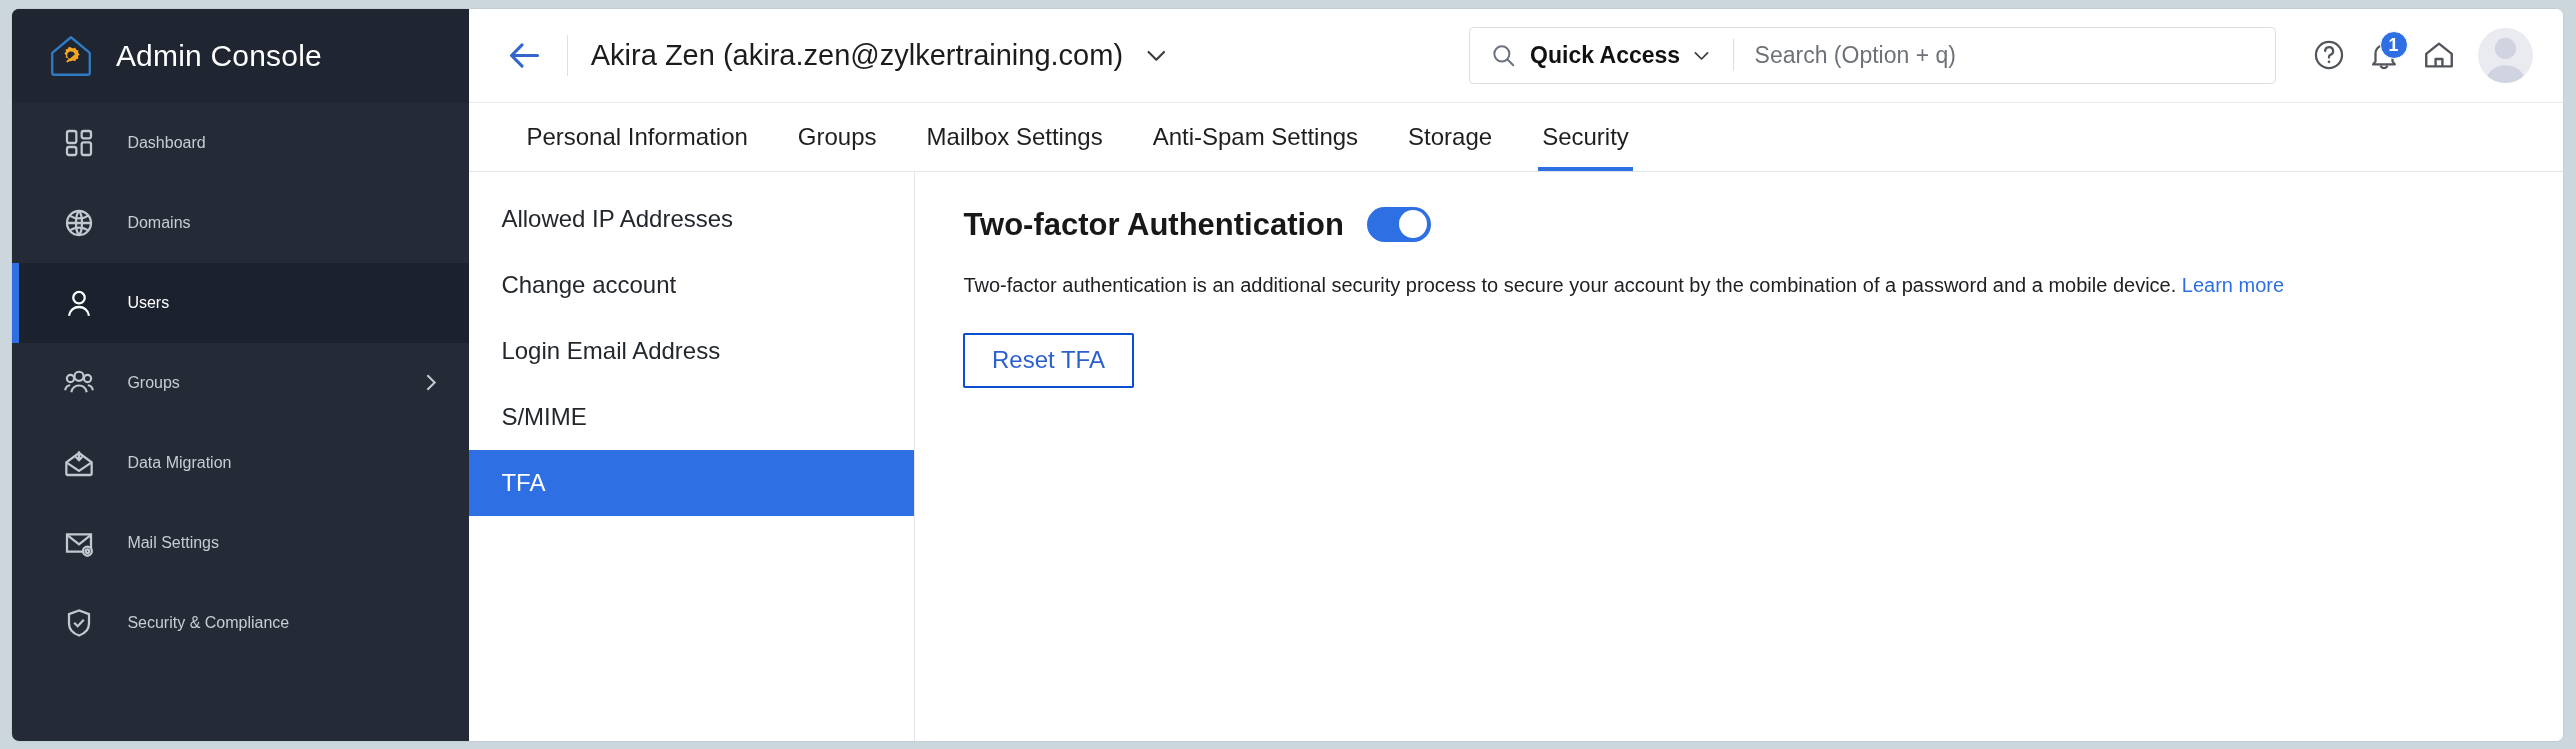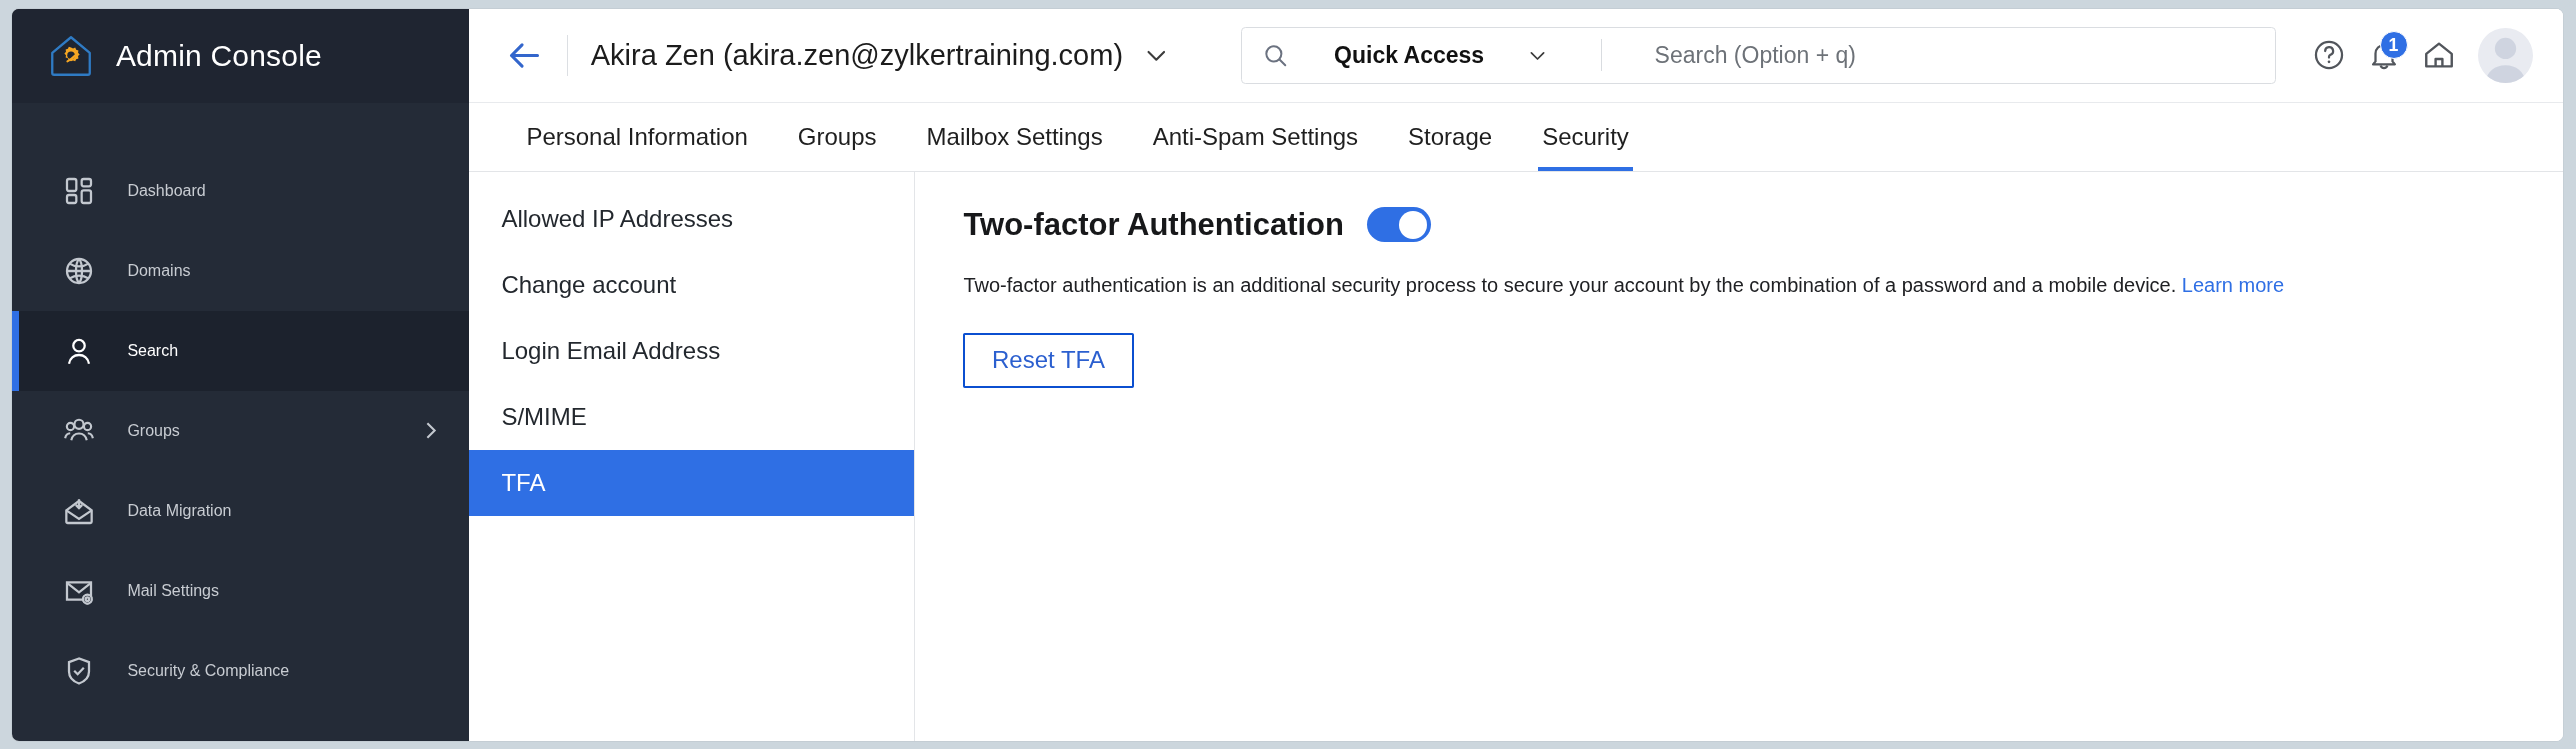--- a/index.html
+++ b/index.html
@@ -23,21 +23,20 @@
   }
 
   
   #sidebar {
     width: 457px;
     flex: 0 0 457px;
     background: #242b37;
     display: flex;
     flex-direction: column;
     height: 100%;
-    gap: 48px;
   }
   .brand {
     height: 94px;
     flex: 0 0 94px;
     display: flex;
     align-items: center;
     padding-left: 34px;
     background: #1f2531;
   }
   .brand-logo { width: 50px; height: 50px; flex: 0 0 50px; }
@@ -108,26 +107,25 @@
     width: 0.9px; height: 41px; background: #dcdfe3; margin: 0 23px 0 19.5px;
   }
   .user-title {
     font-size: 29px; color: #1c1c1c; font-weight: 400; white-space: nowrap;
   }
   .user-caret { margin-left: 19.5px; color: #3c3c3c; display: flex; align-items: center; cursor: pointer; }
 
   .topbar-spacer { flex: 1 1 auto; }
 
   .searchbox {
-    width: 1035px; height: 57px;
+    width: 807px; height: 57px;
     border: 0.9px solid #dadde1; border-radius: 4.4px;
     display: flex; align-items: center;
     padding: 0 19.5px;
     background: #fff;
-    gap: 32px;
   }
   .search-icon { color: #6b7280; display: flex; align-items: center; flex: 0 0 auto; }
   .quick-access {
     margin-left: 14px; font-size: 23px; color: #111; font-weight: 700; white-space: nowrap;
     cursor: pointer;
   }
   .qa-caret { margin-left: 10.6px; color: #3c3c3c; display: flex; align-items: center; cursor: pointer; }
   .search-divider { width: 0.9px; height: 32px; background: #d9dce0; margin: 0 21px; }
   .search-input {
     border: 0; outline: 0; font-family: inherit; font-size: 23px; color: #6d7278;
@@ -195,21 +193,21 @@
   .subnav-item {
     height: 66px;
     display: flex; align-items: center;
     padding-left: 32px;
     font-size: 24px; color: #23282e;
     cursor: pointer; white-space: nowrap;
   }
   .subnav-item.active { background: #2f6fe4; color: #ffffff; }
 
   .content { flex: 1 1 auto; padding: 35px 0 0 48px; min-width: 0; }
-  .content-head { display: flex; align-items: center; }
+  .content-head { display: flex; }
   .content-title { font-size: 31px; font-weight: 700; color: #17181a; white-space: nowrap; }
   .toggle {
     margin-left: 23px;
     width: 64px; height: 35px;
     background: #2f6fe4; border-radius: 17.7px;
     position: relative; cursor: pointer; flex: 0 0 auto;
   }
   .toggle .knob {
     position: absolute; top: 3.5px; left: 32px;
     width: 28px; height: 28px; border-radius: 50%; background: #fff;
@@ -278,21 +276,21 @@
         <span class="nav-label">Domains</span>
       </div>
 
       <div class="nav-item active">
         <span class="nav-icon">
           <svg viewBox="0 0 24 24" width="32" height="32" fill="none" stroke="currentColor" stroke-width="1.7">
             <circle cx="12" cy="8" r="4.3"></circle>
             <path d="M4.5 21.5c.8-4.2 3.9-6.5 7.5-6.5s6.7 2.3 7.5 6.5"></path>
           </svg>
         </span>
-        <span class="nav-label">Search</span>
+        <span class="nav-label">Users</span>
       </div>
 
       <div class="nav-item">
         <span class="nav-icon">
           <svg viewBox="0 0 24 24" width="32" height="32" fill="none" stroke="currentColor" stroke-width="1.6">
             <circle cx="12" cy="7" r="3.4"></circle>
             <circle cx="5.6" cy="8.6" r="2.7"></circle>
             <circle cx="18.4" cy="8.6" r="2.7"></circle>
             <path d="M6.2 19c.7-3.3 3-5.1 5.8-5.1s5.1 1.8 5.8 5.1"></path>
             <path d="M1.6 17.4c.5-2.3 1.9-3.6 3.8-3.7M22.4 17.4c-.5-2.3-1.9-3.6-3.8-3.7"></path>

